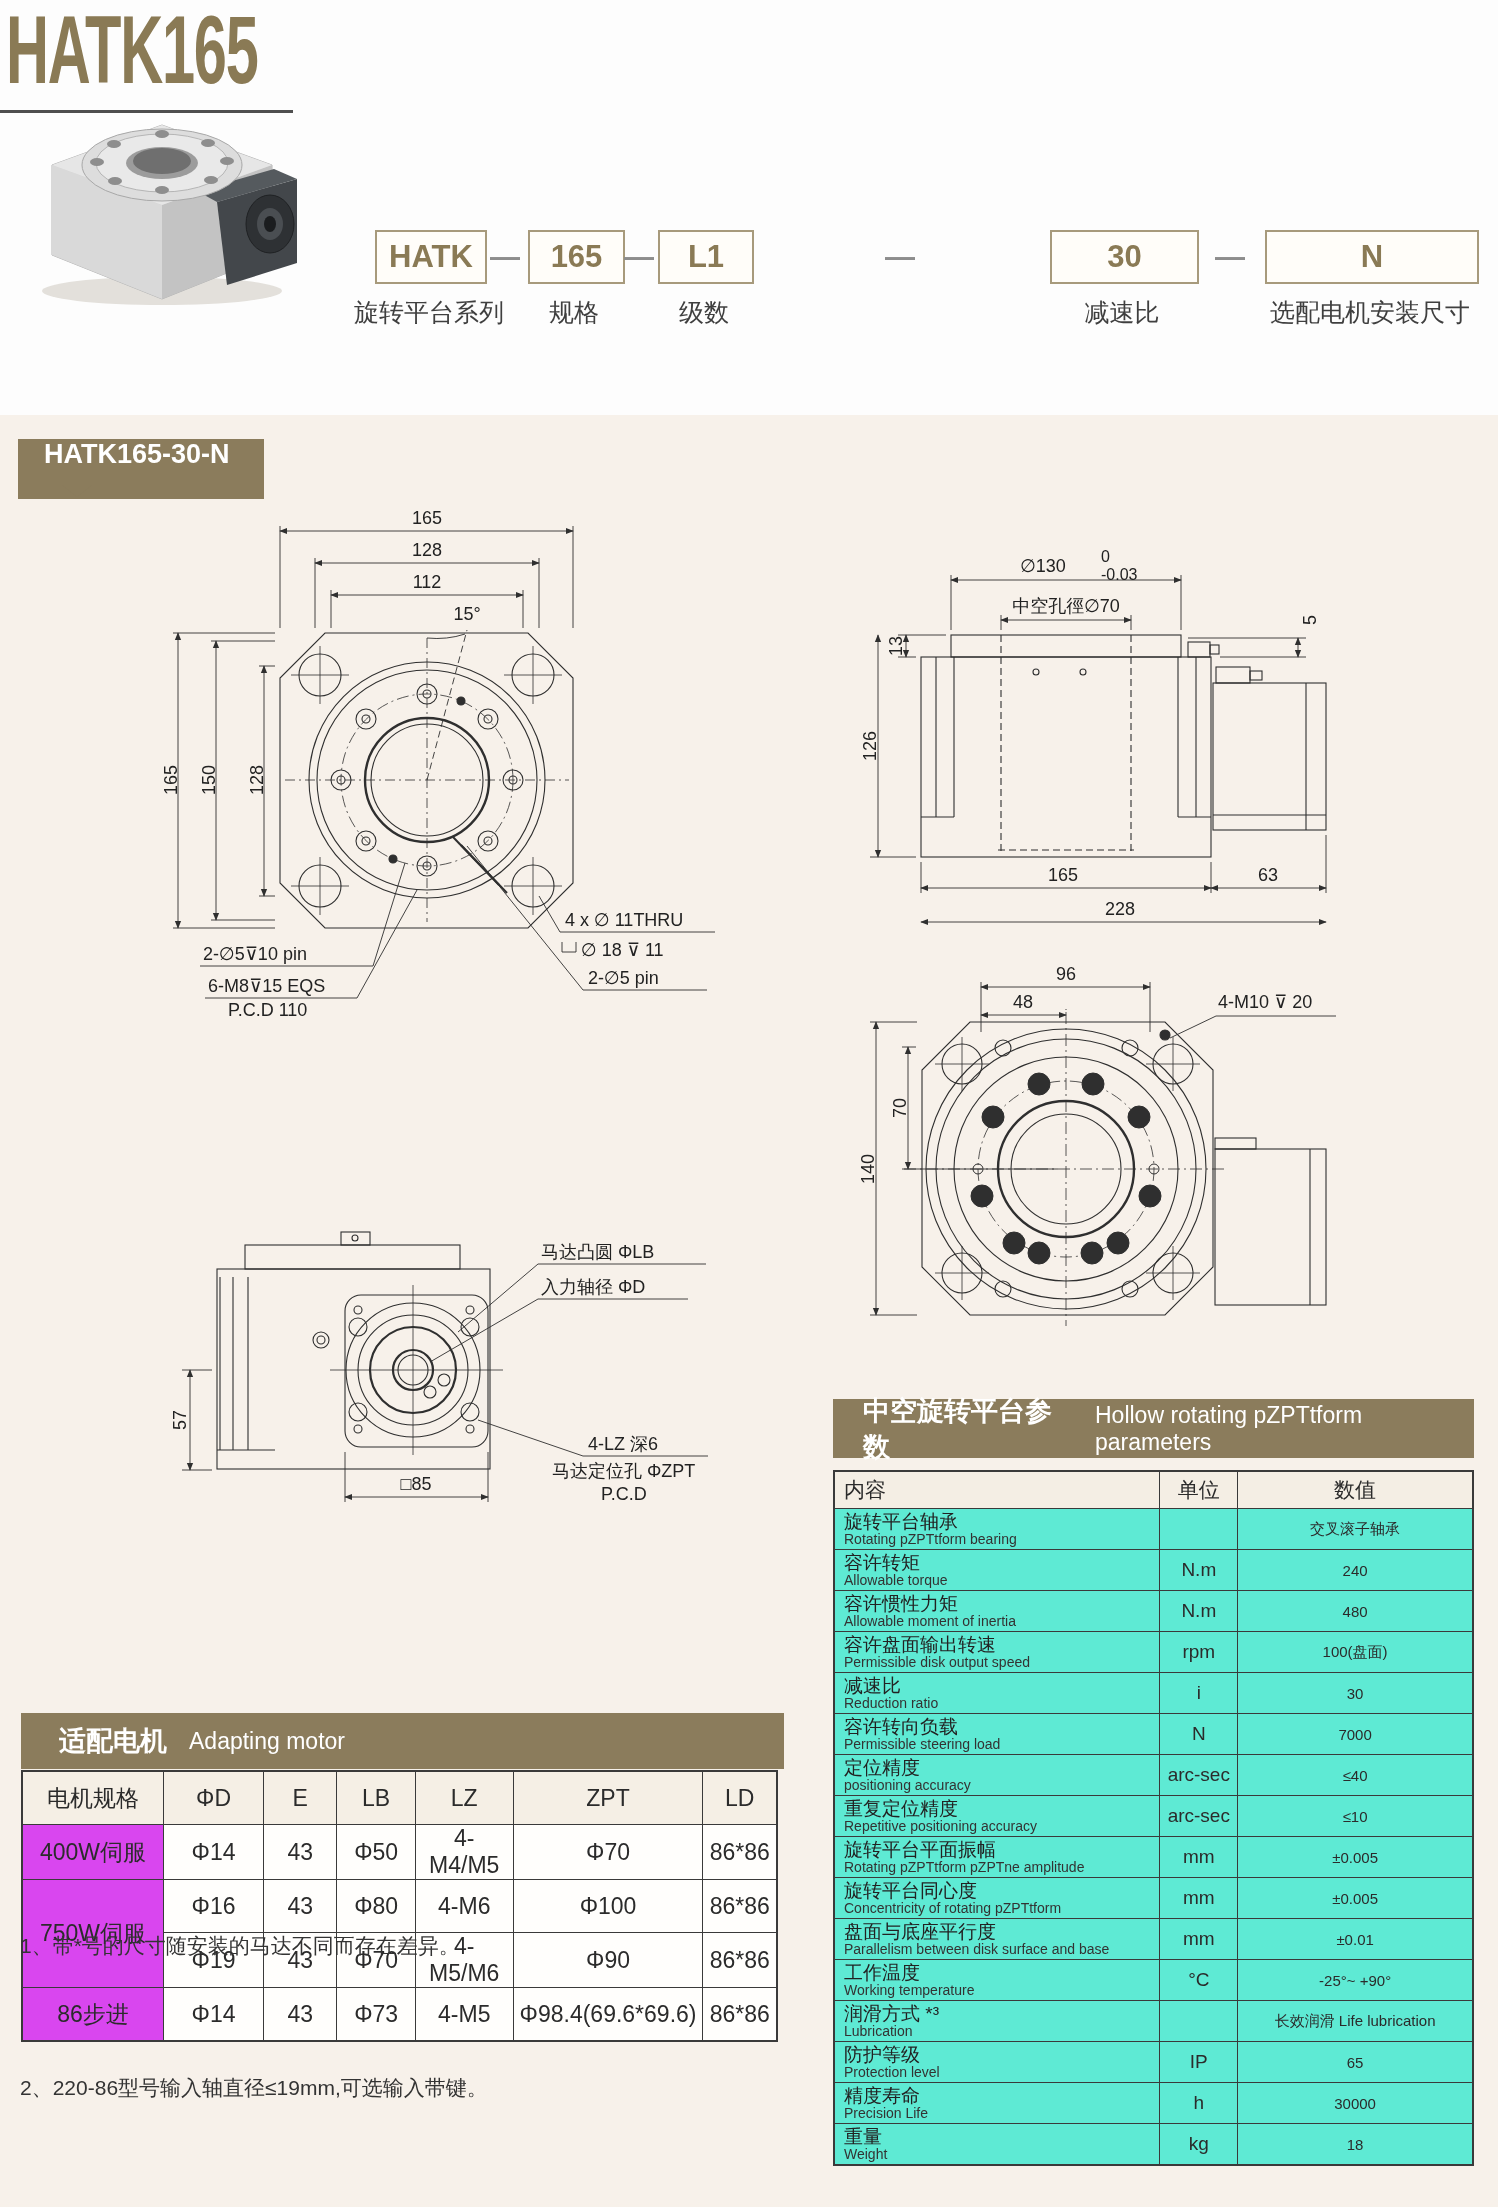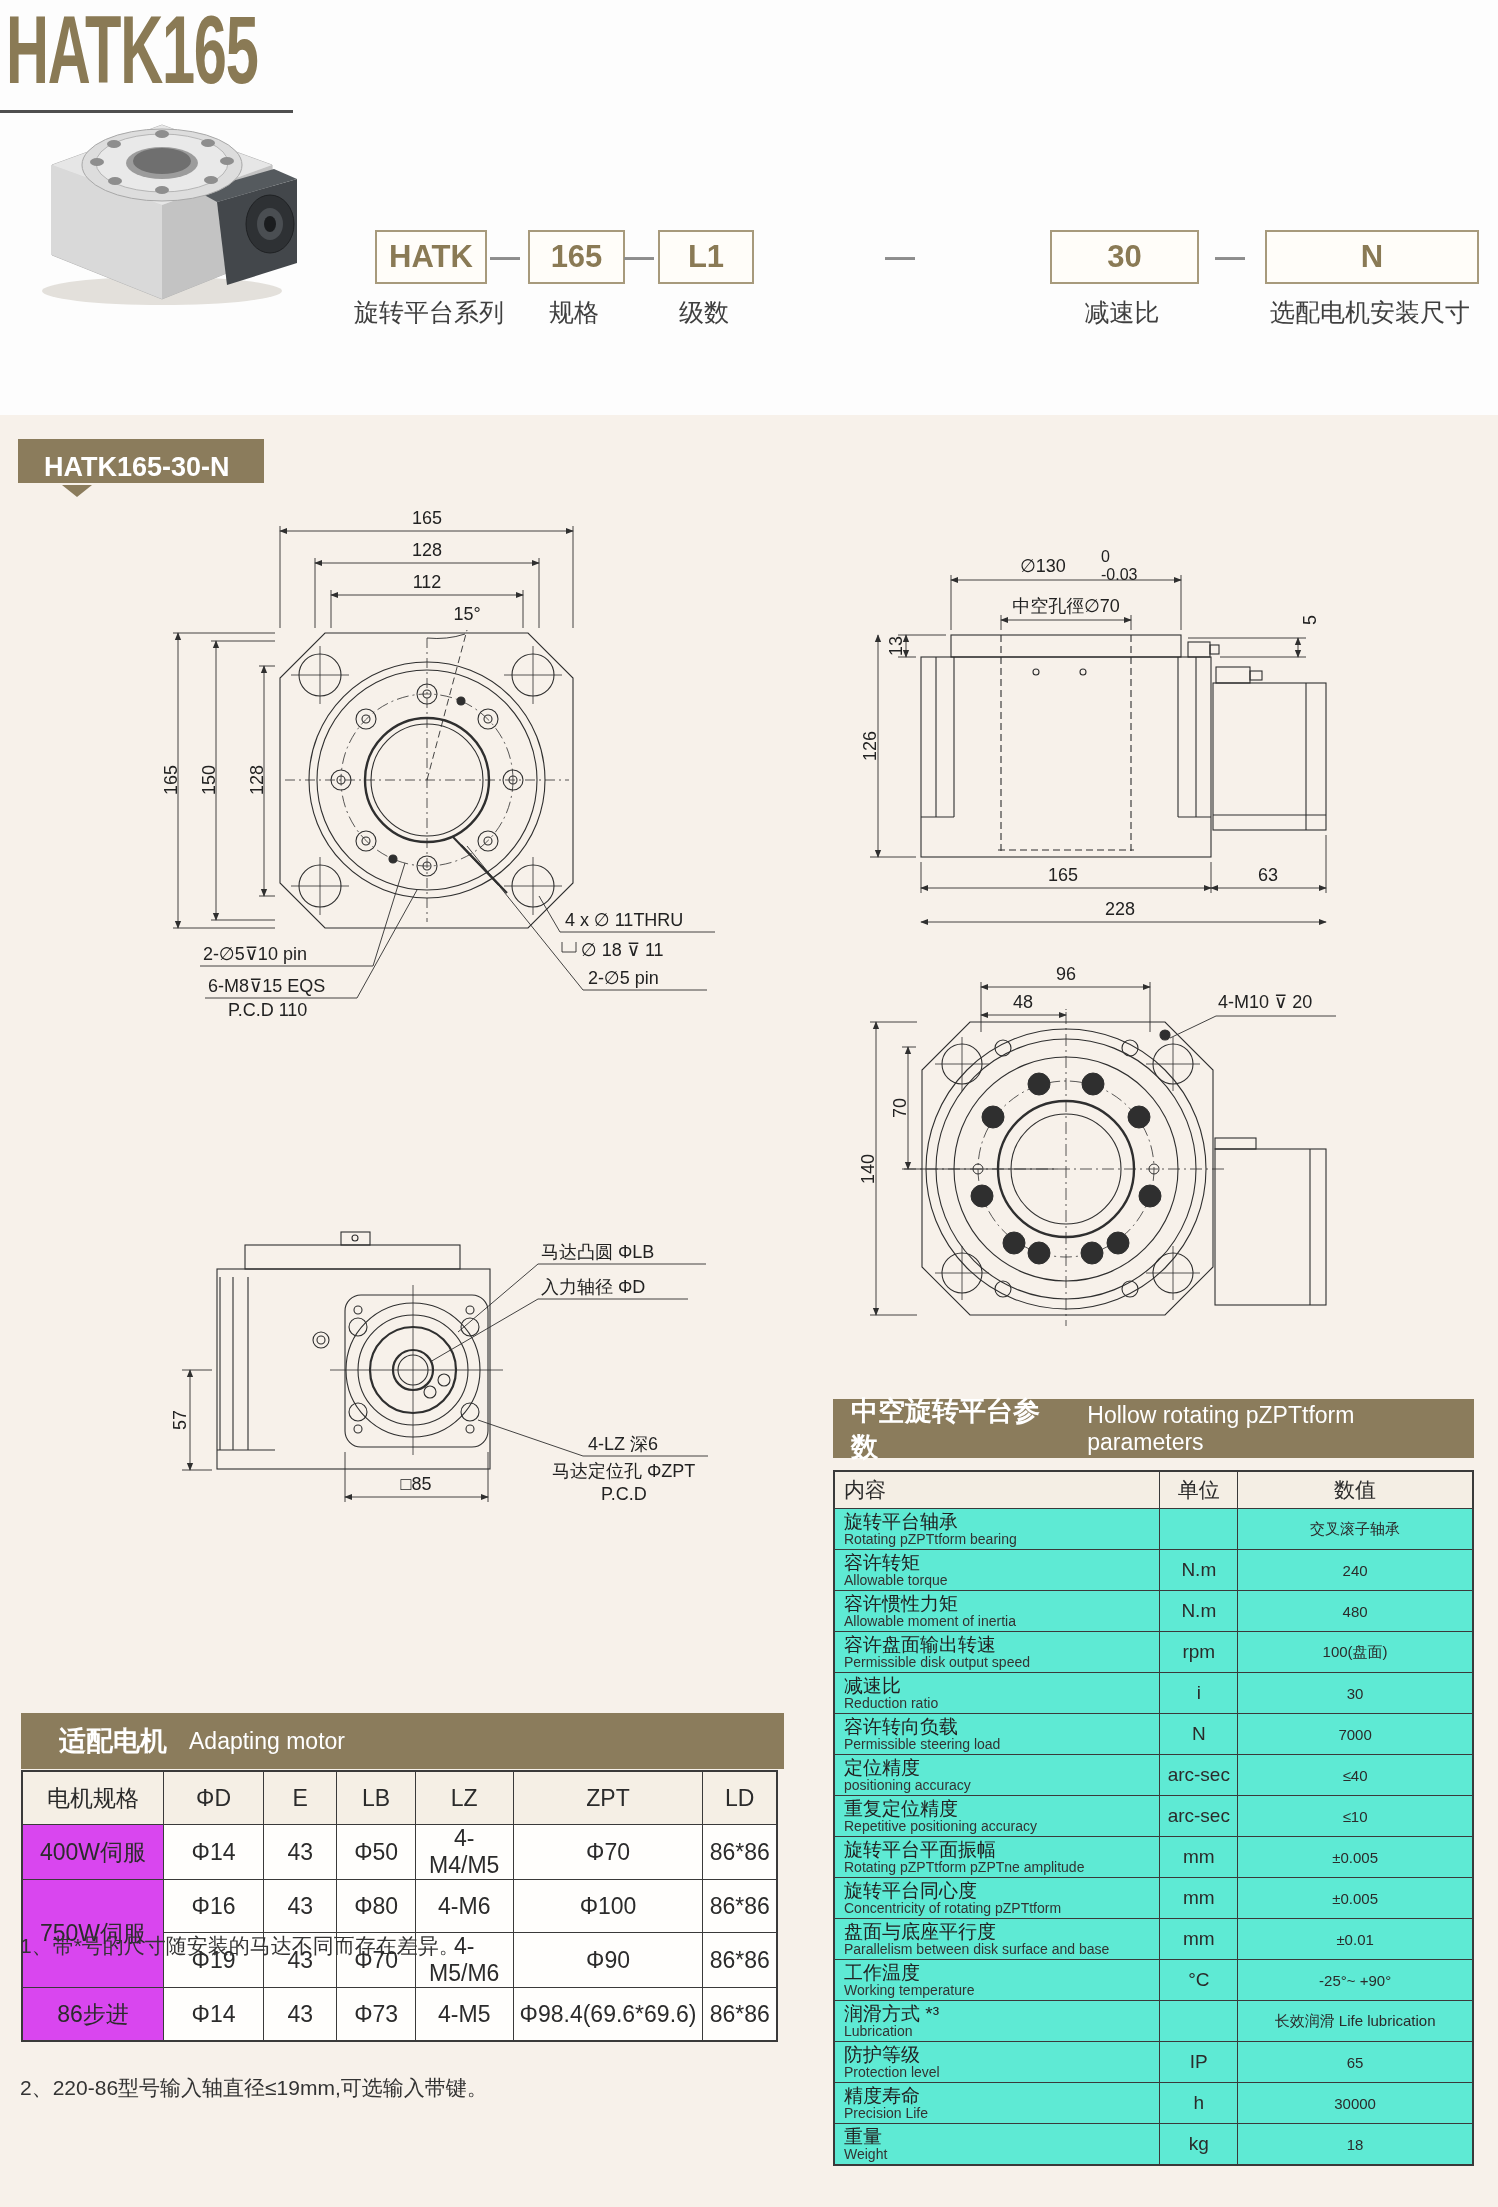--- a/index.html
+++ b/index.html
@@ -9,22 +9,22 @@
   
   .title{position:absolute;left:6px;top:0px;font-size:96px;font-weight:bold;color:#8a7a55;
          letter-spacing:-2px;transform:scaleX(.62);transform-origin:left top;white-space:nowrap;line-height:1.05;}
   .title-rule{position:absolute;left:0;top:110px;width:293px;height:3px;background:#4f4f4f;}
   
   .mbox{position:absolute;top:230px;height:50px;border:2px solid #a79a7c;background:#fffdf9;
         color:#8a7a55;font-weight:bold;font-size:31px;display:flex;align-items:center;justify-content:center;}
   .mdash{position:absolute;top:240px;width:40px;text-align:center;color:#8d8d8d;font-weight:bold;font-size:30px;}
   .mlabel{position:absolute;top:296px;width:300px;text-align:center;font-size:25px;color:#3f3f3f;}
   
-  .tag{position:absolute;left:18px;top:439px;width:246px;height:44px;background:#8b7c5c;color:#fff;
-       font-weight:bold;font-size:27px;display:flex;align-items:flex-end;padding-left:26px;box-sizing:border-box;}
+  .tag{position:absolute;left:18px;top:439px;width:246px;height:60px;background:#8b7c5c;color:#fff;
+       font-weight:bold;font-size:27px;display:flex;align-items:flex-start;padding-left:26px;box-sizing:border-box;}
   .tag-notch{position:absolute;left:62px;top:485px;width:0;height:0;border-left:15px solid transparent;
        border-right:15px solid transparent;border-top:12px solid #8b7c5c;}
   
   .bar{position:absolute;background:#8b7c5c;color:#fff;display:flex;align-items:center;box-sizing:border-box;}
   .bar .zh{font-weight:bold;font-size:27px;margin-right:22px;}
   .bar .en{font-size:23px;color:#ffffff;}
   
   table{border-collapse:collapse;position:absolute;background:#fdfbf7;}
   td,th{border:1px solid #3a3a3a;font-weight:normal;text-align:center;vertical-align:middle;padding:0 6px;}
   .mtable{left:21px;top:1770px;width:757px;font-size:23px;}
@@ -327,21 +327,21 @@
       <text x="483" y="66">马达凸圆 ΦLB</text>
       <text x="483" y="101">入力轴径 ΦD</text>
       <text x="122" y="234" transform="rotate(-90 122 228)" text-anchor="middle">57</text>
       <text x="358" y="298" text-anchor="middle">□85</text>
       <text x="530" y="258">4-LZ 深6</text>
       <text x="494" y="285">马达定位孔 ΦZPT</text>
       <text x="543" y="308">P.C.D</text>
     </g>
   </svg>
 
-  <div class="bar" style="left:833px;top:1399px;width:641px;height:59px;padding-left:18px;">
+  <div class="bar" style="left:833px;top:1399px;width:641px;height:59px;padding-left:30px;">
     <span class="zh">中空旋转平台参数</span>
     <span class="en">Hollow rotating pZPTtform parameters</span>
   </div>
 
   <table class="ptable">
     <colgroup>
         <col style="width:327px">
         <col style="width:78px">
         <col style="width:236px">
       </colgroup>

